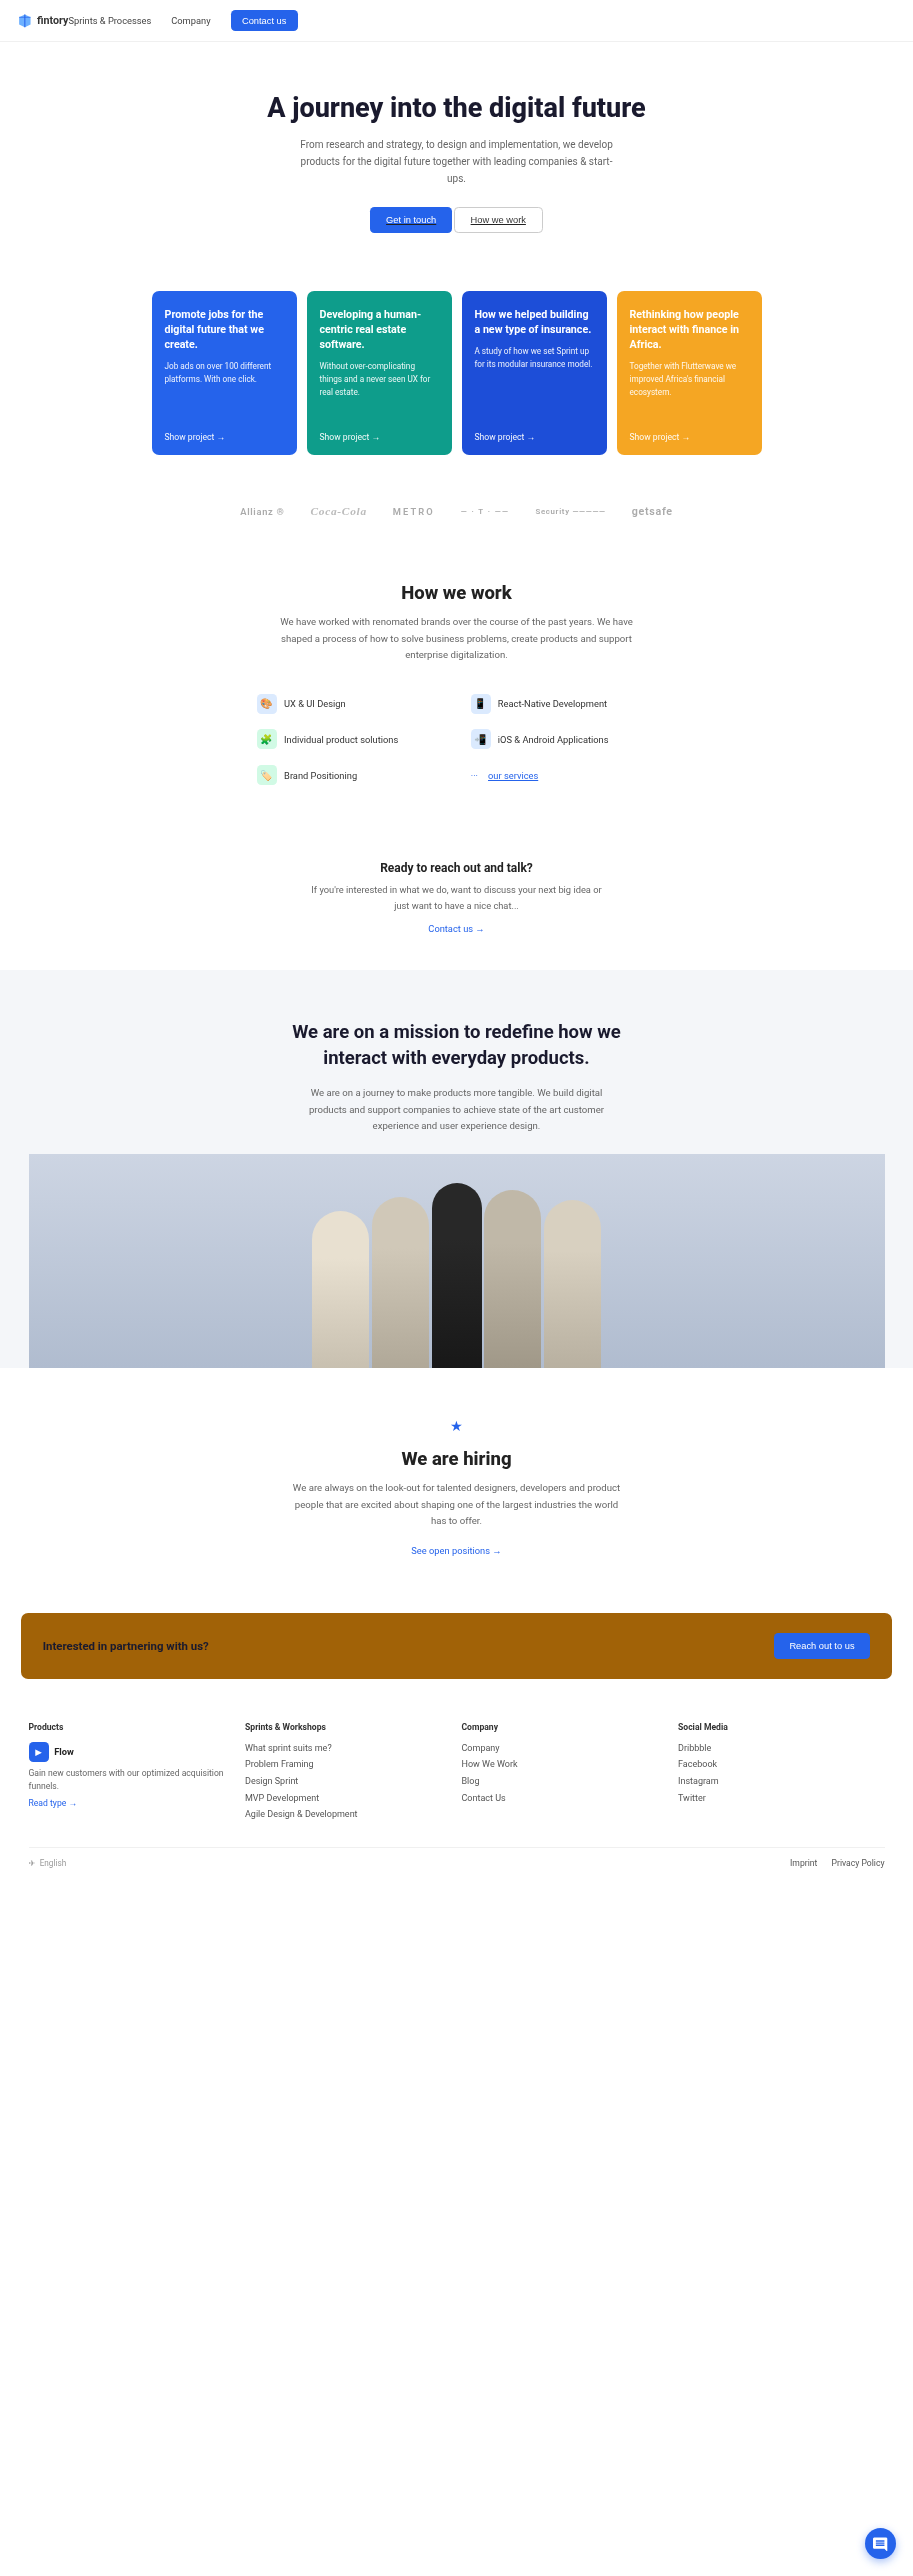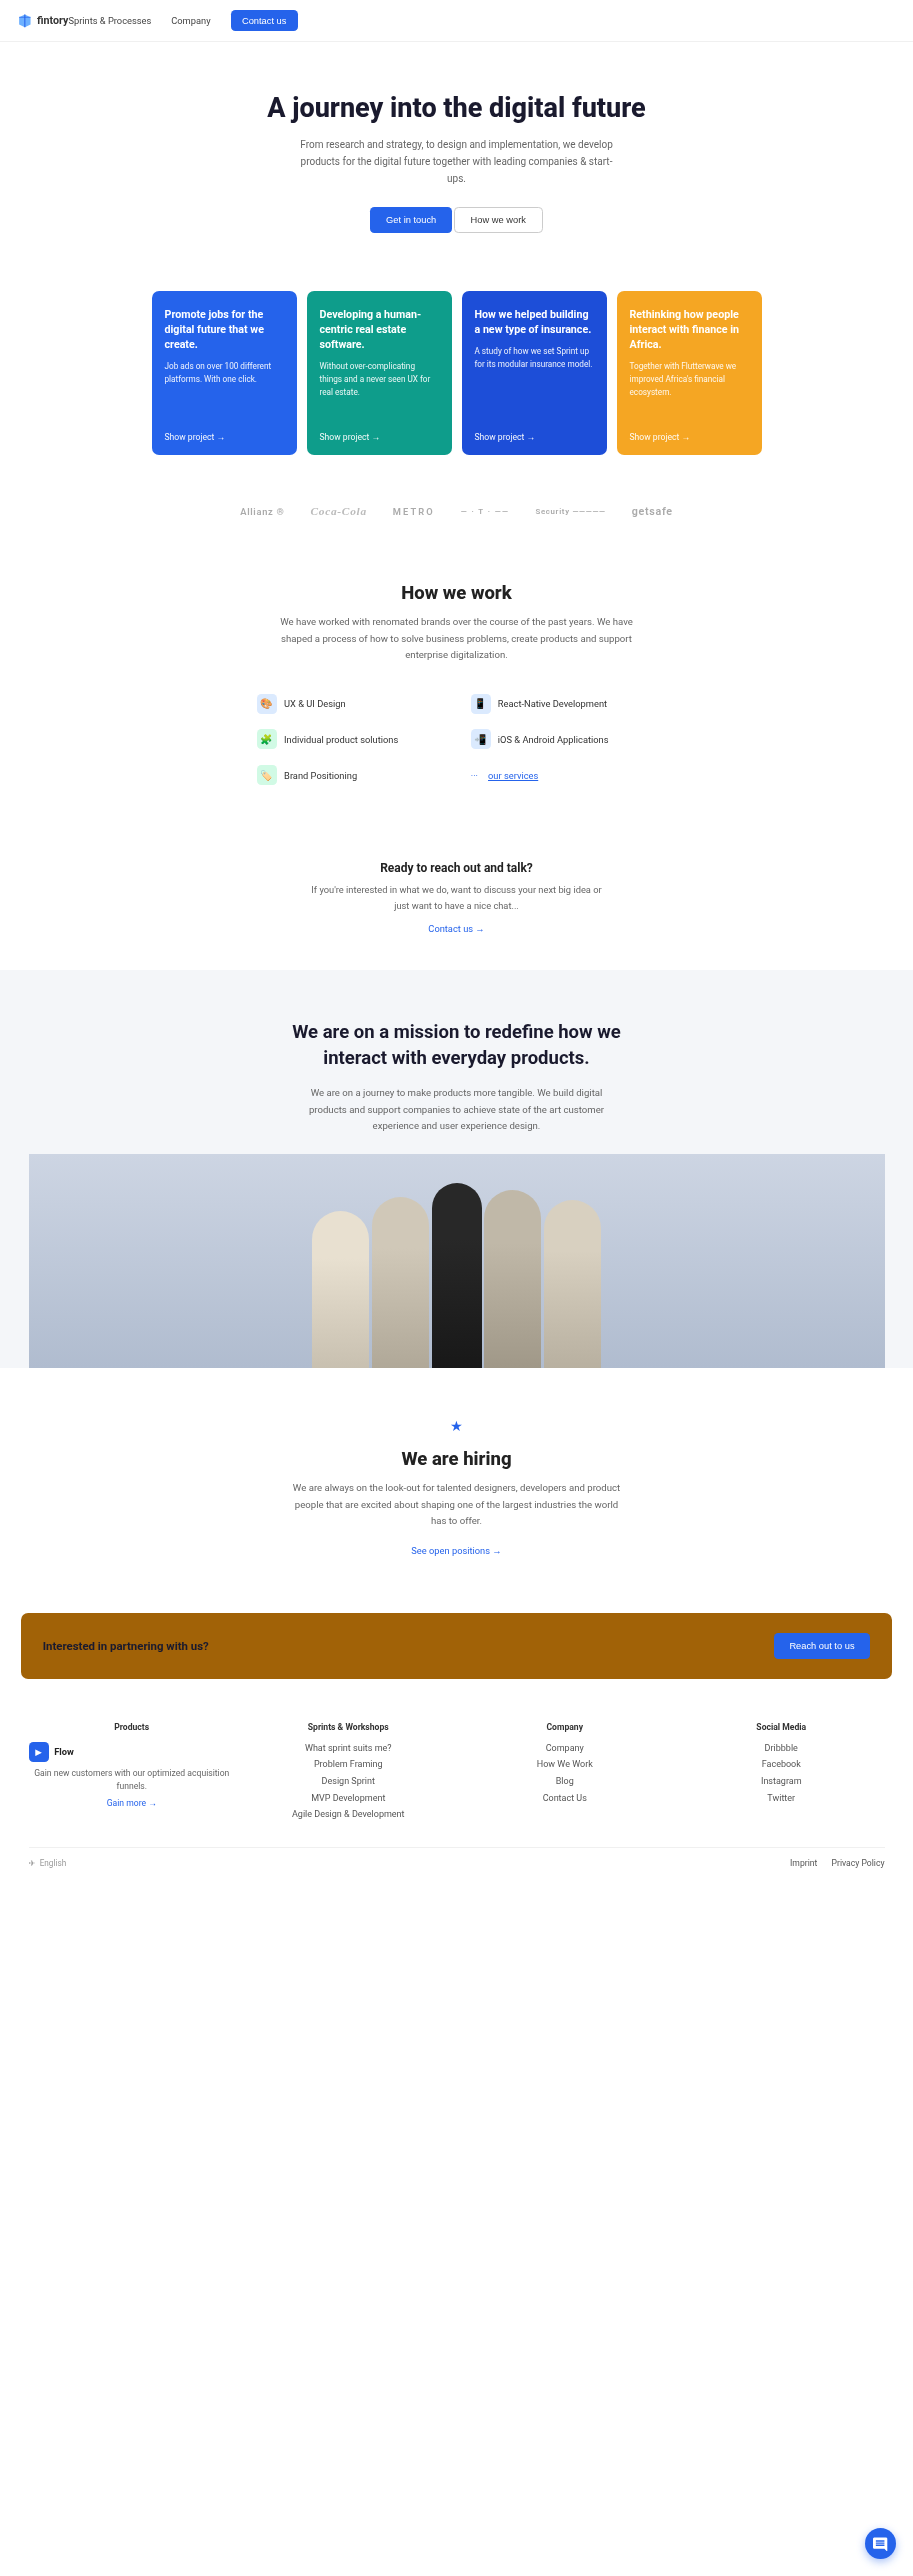--- a/index.html
+++ b/index.html
@@ -10,21 +10,21 @@
     .nav-logo { display: flex; align-items: center; gap: 4.3px; font-weight: 700; font-size: 10.7px; color: #333; }
     .nav-logo-icon { width: 15.7px; height: 15.7px; }
     .nav-links { display: flex; align-items: center; gap: 20px; }
     .nav-links a { text-decoration: none; color: #444; font-size: 9.3px; }
     .nav-contact-btn { background: #2563eb; color: #fff; border: none; padding: 5.7px 11.4px; border-radius: 4.3px; font-size: 9.3px; cursor: pointer; }
 
     
     .hero { text-align: center; padding: 50px 28.5px 43px; }
     .hero h1 { font-size: 27px; font-weight: 800; color: #1a1a2e; line-height: 1.2; margin-bottom: 11.4px; }
     .hero p { color: #666; font-size: 10px; line-height: 1.7; max-width: 314px; margin: 0 auto 20px; }
-    .hero-buttons { display: flex; gap: 2px; justify-content: center; }
+    .hero-buttons { display: flex; gap: 2px; justify-content: center; text-decoration: underline; }
     .btn-primary { background: #2563eb; color: #fff; border: none; padding: 7.1px 15.7px; border-radius: 4.3px; font-size: 9.3px; cursor: pointer; }
     .btn-outline { background: #fff; color: #333; border: 1.1px solid #ccc; padding: 7.1px 15.7px; border-radius: 4.3px; font-size: 9.3px; cursor: pointer; }
 
     
     .cards-section { padding: 14.3px 21.4px 36px; display: flex; gap: 10px; justify-content: center; flex-wrap: wrap; }
     .card { width: 145px; border-radius: 7.1px; padding: 17px 13px 13px; color: #fff; display: flex; flex-direction: column; justify-content: space-between; min-height: 164px; }
     .card-blue { background: #2563eb; }
     .card-teal { background: #0e9d8b; }
     .card-darkblue { background: #1d4ed8; }
     .card-yellow { background: #f5a623; }
@@ -69,21 +69,21 @@
     .hiring-section p { color: #666; font-size: 9.6px; line-height: 1.7; max-width: 328px; margin: 0 auto 15.7px; }
     .hiring-link { color: #2563eb; font-size: 9.3px; text-decoration: none; }
 
     
     .cta-banner { background: #a16207; margin: 14.3px 21.4px; border-radius: 7.1px; padding: 20px 21.4px; display: flex; align-items: center; justify-content: space-between; }
     .cta-banner span { font-size: 11.4px; font-weight: 700; color: #1a1a2e; }
     .cta-banner-btn { background: #2563eb; color: #fff; border: none; padding: 7.8px 15.7px; border-radius: 4.3px; font-size: 9.3px; cursor: pointer; white-space: nowrap; }
 
     
     .footer { padding: 28.5px 28.5px 14.3px; background: #fff; }
-    .footer-grid { display: grid; grid-template-columns: 1fr 1fr 1fr 1fr; gap: 10px; margin-bottom: 21.4px; text-align: center; }
+    .footer-grid { display: grid; grid-template-columns: 1fr 1fr 1fr 1fr; gap: 10px; margin-bottom: 21.4px; }
     .footer-col h4 { font-size: 8.6px; font-weight: 700; margin-bottom: 10px; color: #333; }
     .footer-product { display: flex; align-items: center; gap: 5.7px; margin-bottom: 5.7px; }
     .footer-product-icon { width: 20px; height: 20px; background: #2563eb; border-radius: 4.3px; display: flex; align-items: center; justify-content: center; color: #fff; font-size: 8.6px; }
     .footer-product-name { font-weight: 700; font-size: 9.3px; }
     .footer-product-desc { font-size: 8.6px; color: #666; line-height: 1.5; margin-bottom: 4.3px; }
     .footer-read-more { color: #2563eb; font-size: 8.6px; text-decoration: none; }
     .footer-col ul { list-style: none; }
     .footer-col ul li { margin-bottom: 5.7px; }
     .footer-col ul li a { text-decoration: none; color: #555; font-size: 9px; }
     .footer-bottom { display: flex; align-items: center; justify-content: space-between; padding-top: 10px; border-top: 0.7px solid #f0f0f0; }
@@ -240,21 +240,21 @@
 <footer class="footer">
   <div class="footer-grid">
 
     <div class="footer-col">
       <h4>Products</h4>
       <div class="footer-product">
         <div class="footer-product-icon">▶</div>
         <span class="footer-product-name">Flow</span>
       </div>
       <p class="footer-product-desc">Gain new customers with our optimized acquisition funnels.</p>
-      <a href="#" class="footer-read-more">Gain more →</a>
+      <a href="#" class="footer-read-more">Read type →</a>
     </div>
 
     <div class="footer-col">
       <h4>Sprints &amp; Workshops</h4>
       <ul>
         <li><a href="#">What sprint suits me?</a></li>
         <li><a href="#">Problem Framing</a></li>
         <li><a href="#">Design Sprint</a></li>
         <li><a href="#">MVP Development</a></li>
         <li><a href="#">Agile Design &amp; Development</a></li>

